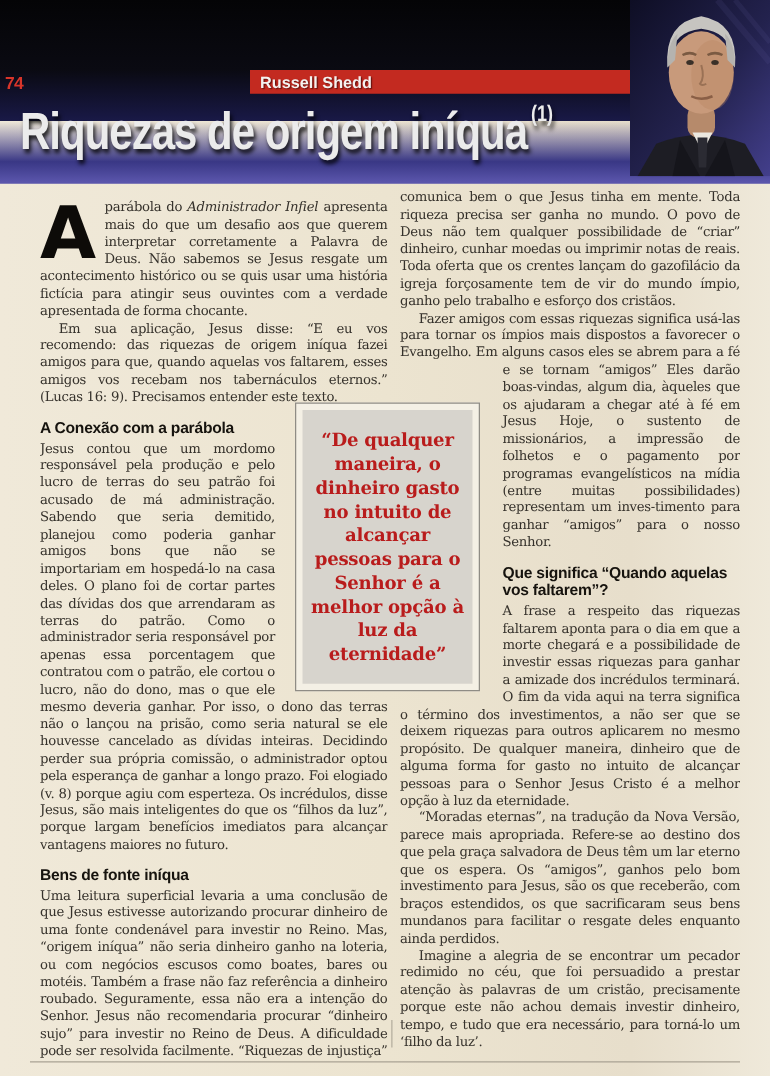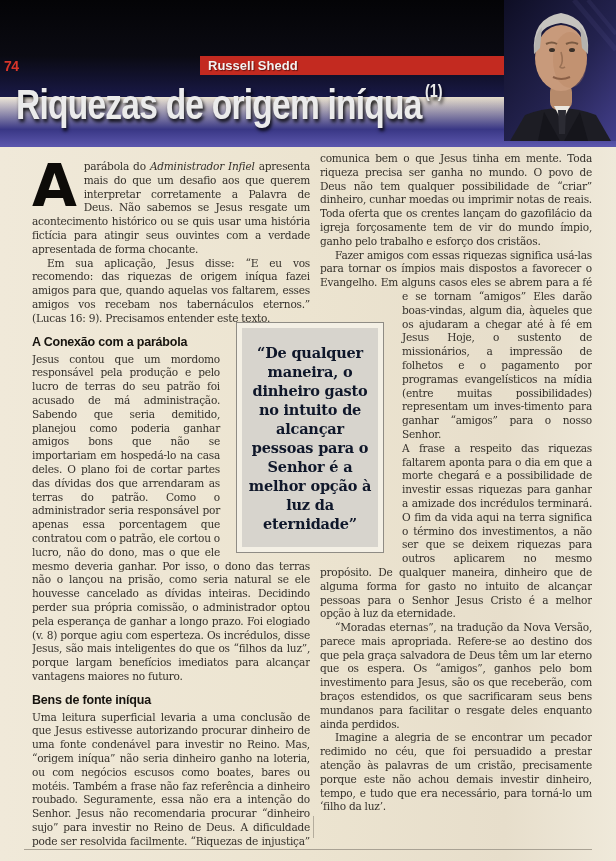--- a/index.html
+++ b/index.html
@@ -56,21 +56,21 @@
   .wrap-left{float:left;width:82px;height:308px;shape-outside:inset(48px 0 0 0);}
   
   .pullquote{
     position:absolute;left:236px;top:322px;width:148px;height:231px;
     background:#f4f0e5;border:1px solid #8f8c85;padding:5px;box-sizing:border-box;
   }
   .pullquote-inner{
     width:100%;height:100%;background:#d7d4cd;box-sizing:border-box;
     display:flex;align-items:center;justify-content:center;
     text-align:center;font-weight:bold;font-size:14.5px;line-height:19px;
-    color:#0f172a;padding:4px 6px;letter-spacing:-0.2px;
+    color:#b91c1c;padding:4px 6px;letter-spacing:-0.2px;
   }
   
   .bottom-rule{position:absolute;left:24px;top:849px;width:568px;height:1px;background:#a9a294;}
   .col-divider{position:absolute;left:313px;top:816px;width:1px;height:22px;background:#b4ad9d;}
 </style>
 </head>
 <body>
 
 <div class="page">
 
@@ -127,20 +127,21 @@
 
     <h3>Bens de fonte iníqua</h3>
     <p class="p-first">
       <span>Uma leitura superficial levaria a uma conclusão de que Jesus estivesse autorizando procurar dinheiro de uma fonte condenável para investir no Reino. Mas, “origem iníqua” não seria dinheiro ganho na loteria, ou com negócios escusos como boates, bares ou motéis. Também a frase não faz referência a dinheiro roubado. Seguramente, essa não era a intenção do Senhor. Jesus não recomendaria procurar “dinheiro sujo” para investir no Reino de Deus. A dificuldade pode ser resolvida facilmente. “Riquezas de injustiça” (gr. </span>
     </p>
   </div>
 
   <div class="col col-right">
     <p class="p-first">comunica bem o que Jesus tinha em mente. Toda riqueza precisa ser ganha no mundo. O povo de Deus não tem qualquer possibilidade de “criar” dinheiro, cunhar moedas ou imprimir notas de reais. Toda oferta que os crentes lançam do gazofilácio da igreja forçosamente tem de vir do mundo ímpio, ganho pelo trabalho e esforço dos cristãos.</p>
     <p><span class="wrap-left"></span><span>Fazer amigos com essas riquezas significa usá-las para tornar os ímpios mais dispostos a favorecer o Evangelho. Em alguns casos eles se abrem para a fé e se tornam “amigos” Eles darão boas-vindas, algum dia, àqueles que os ajudaram a chegar até à fé em Jesus Hoje, o sustento de missionários, a impressão de folhetos e o pagamento por programas evangelísticos na mídia (entre muitas possibilidades) representam um inves-timento para ganhar “amigos” para o nosso Senhor.</span></p>
+    <h3>Que significa “Quando aquelas vos faltarem”?</h3>
     <p class="p-first">A frase a respeito das riquezas faltarem aponta para o dia em que a morte chegará e a possibilidade de investir essas riquezas para ganhar a amizade dos incrédulos terminará. O fim da vida aqui na terra significa o término dos investimentos, a não ser que se deixem riquezas para outros aplicarem no mesmo propósito. De qualquer maneira, dinheiro que de alguma forma for gasto no intuito de alcançar pessoas para o Senhor Jesus Cristo é a melhor opção à luz da eternidade.</p>
     <p>“Moradas eternas”, na tradução da Nova Versão, parece mais apropriada. Refere-se ao destino dos que pela graça salvadora de Deus têm um lar eterno que os espera. Os “amigos”, ganhos pelo bom investimento para Jesus, são os que receberão, com braços estendidos, os que sacrificaram seus bens mundanos para facilitar o resgate deles enquanto ainda perdidos.</p>
     <p>Imagine a alegria de se encontrar um pecador redimido no céu, que foi persuadido a prestar atenção às palavras de um cristão, precisamente porque este não achou demais investir dinheiro, tempo, e tudo que era necessário, para torná-lo um ‘filho da luz’.</p>
   </div>
 
   <div class="pullquote">
     <div class="pullquote-inner">“De qualquer maneira, o dinheiro gasto no intuito de alcançar pessoas para o Senhor é a melhor opção à luz da eternidade”</div>
   </div>
 
   <div class="col-divider"></div>

